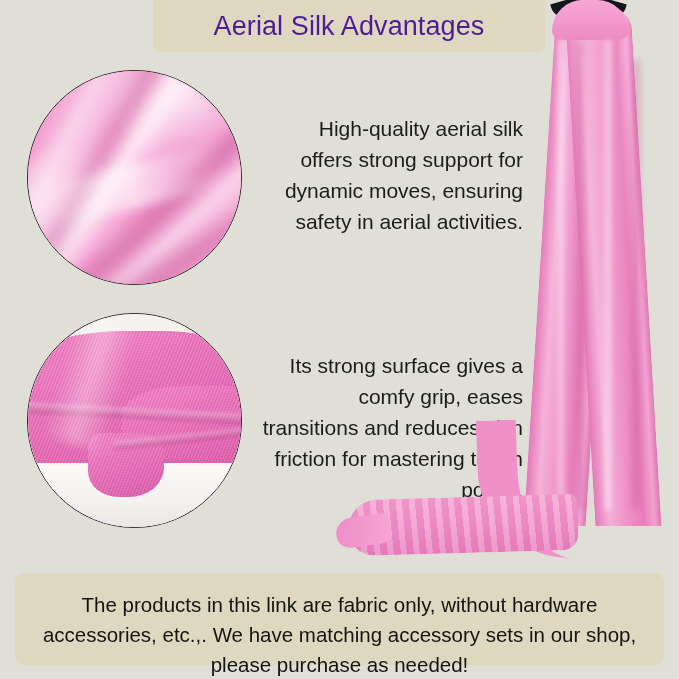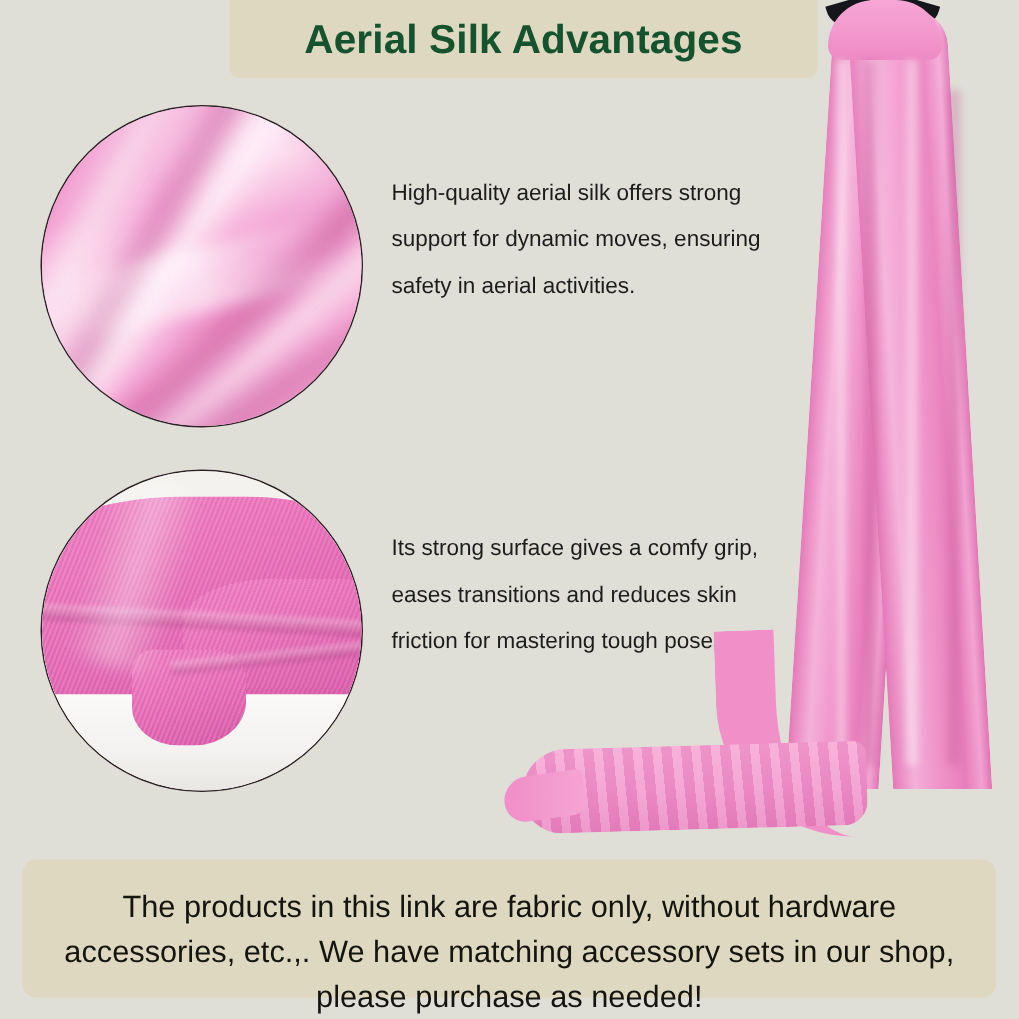--- a/index.html
+++ b/index.html
@@ -24,22 +24,22 @@
     width: 392px;
     height: 52px;
     background: #ded8c0;
     border-radius: 0 0 7px 7px;
     display: flex;
     align-items: center;
     justify-content: center;
   }
   #title-text {
     font-size: 27px;
-    font-weight: bold;
-    color: #14532d;
+    font-weight: normal;
+    color: #4c1d95;
     letter-spacing: 0.1px;
     white-space: nowrap;
   }
 
   
   .photo-circle {
     position: absolute;
     border-radius: 50%;
     border: 1.6px solid #2b2026;
     overflow: hidden;
@@ -108,23 +108,24 @@
   .folded-edge {
     position: absolute;
     background: linear-gradient(180deg, rgba(255,255,255,.30), rgba(150,40,105,.30));
     filter: blur(1.5px);
   }
 
   
   .feature-text {
     position: absolute;
     color: #1c1c1c;
-    font-size: 15px;
+    font-size: 21px;
     line-height: 31px;
     white-space: pre-line;
+    text-align: right;
   }
   #feature-1-text { left: 261px; top: 113px; width: 262px; }
   #feature-2-text { left: 261px; top: 350px; width: 262px; }
 
   
   #silk-stage {
     position: absolute;
     left: 330px;
     top: 0px;
     width: 349px;

